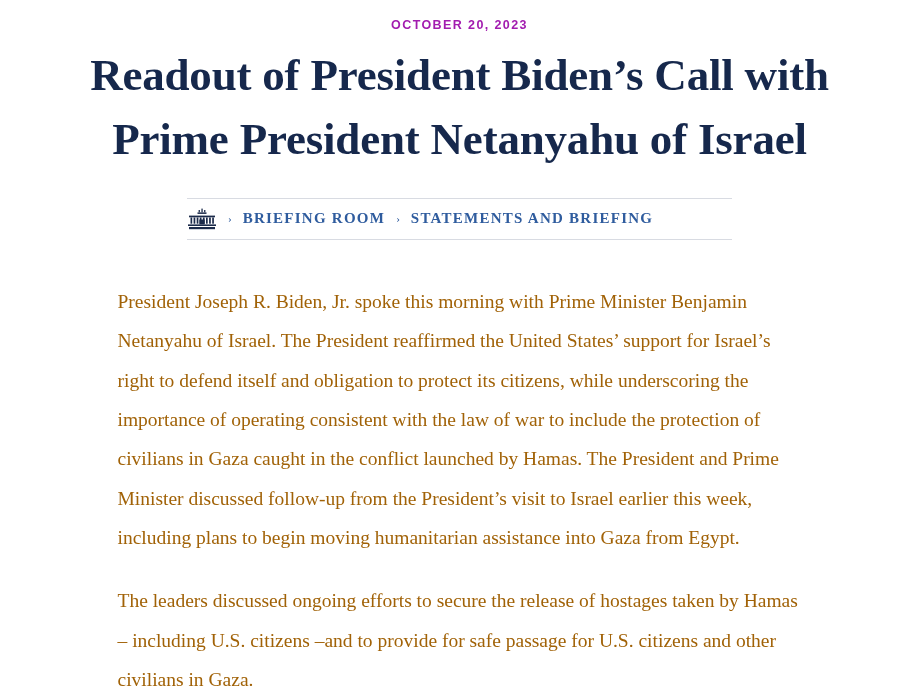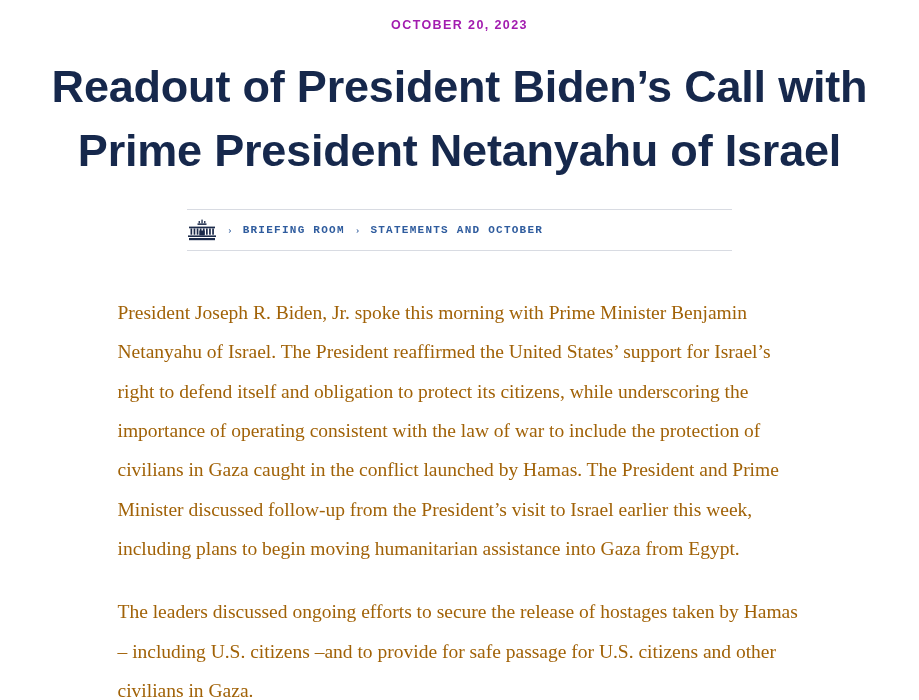--- a/index.html
+++ b/index.html
@@ -22,27 +22,27 @@
   .date {
     text-align: center;
     font-family: "Liberation Sans", sans-serif;
     font-size: 12.5px;
     letter-spacing: 1.4px;
     font-weight: 600;
     color: #a21caf;
     margin-top: 18px;
   }
   h1.title {
-    font-family: Liberation Sans, sans-serif;
+    font-family: Liberation Serif, serif;
     font-weight: 700;
     font-size: 45px;
     line-height: 1.42;
     text-align: center;
     color: #16284c;
-    margin: 23px 22px 0 22px;
+    margin: 12px 22px 0 22px;
     letter-spacing: -0.2px;
   }
   h1.title .line {
     display: block;
   }
   .breadcrumb-wrap {
     margin: 26px auto 0 auto;
     width: 545px;
     border-top: 1px solid #d8dbe2;
     border-bottom: 1px solid #d8dbe2;
@@ -52,22 +52,22 @@
     justify-content: flex-start;
     gap: 9px;
   }
   .wh-icon {
     width: 30px;
     height: 22px;
     display: block;
     flex: 0 0 auto;
   }
   .crumb {
-    font-family: Liberation Mono, monospace;
-    font-size: 11px;
+    font-family: Liberation Serif, serif;
+    font-size: 15px;
     letter-spacing: 1.25px;
     font-weight: 600;
     color: #2f5c9e;
     text-decoration: none;
     white-space: nowrap;
   }
   .sep {
     color: #2f5c9e;
     font-size: 11px;
     line-height: 1;
@@ -120,21 +120,21 @@
           <rect x="11.6" y="2.0" width="1.3" height="2.3"></rect>
           <rect x="14.4" y="0.6" width="1.3" height="3.7"></rect>
           <rect x="17.1" y="2.0" width="1.3" height="2.3"></rect>
           <rect x="12.3" y="11.5" width="5.4" height="4.9"></rect>
         </g>
       </svg>
     </span>
     <span class="sep">›</span>
     <a class="crumb" href="#">BRIEFING ROOM</a>
     <span class="sep">›</span>
-    <a class="crumb" href="#">STATEMENTS AND OCTOBER</a>
+    <a class="crumb" href="#">STATEMENTS AND BRIEFING</a>
   </div>
 
   <div class="body-copy">
     <p>President Joseph R. Biden, Jr. spoke this morning with Prime Minister Benjamin Netanyahu of Israel.  The President reaffirmed the United States’ support for Israel’s right to defend itself and obligation to protect its citizens, while underscoring the importance of operating consistent with the law of war to include the protection of civilians in Gaza caught in the conflict launched by Hamas.  The President and Prime Minister discussed follow-up from the President’s visit to Israel earlier this week, including plans to begin moving humanitarian assistance into Gaza from Egypt.</p>
     <p>The leaders discussed ongoing efforts to secure the release of hostages taken by Hamas – including U.S. citizens –and to provide for safe passage for U.S. citizens and other civilians in Gaza.</p>
   </div>
 
 </div>
 
 </body></html>

